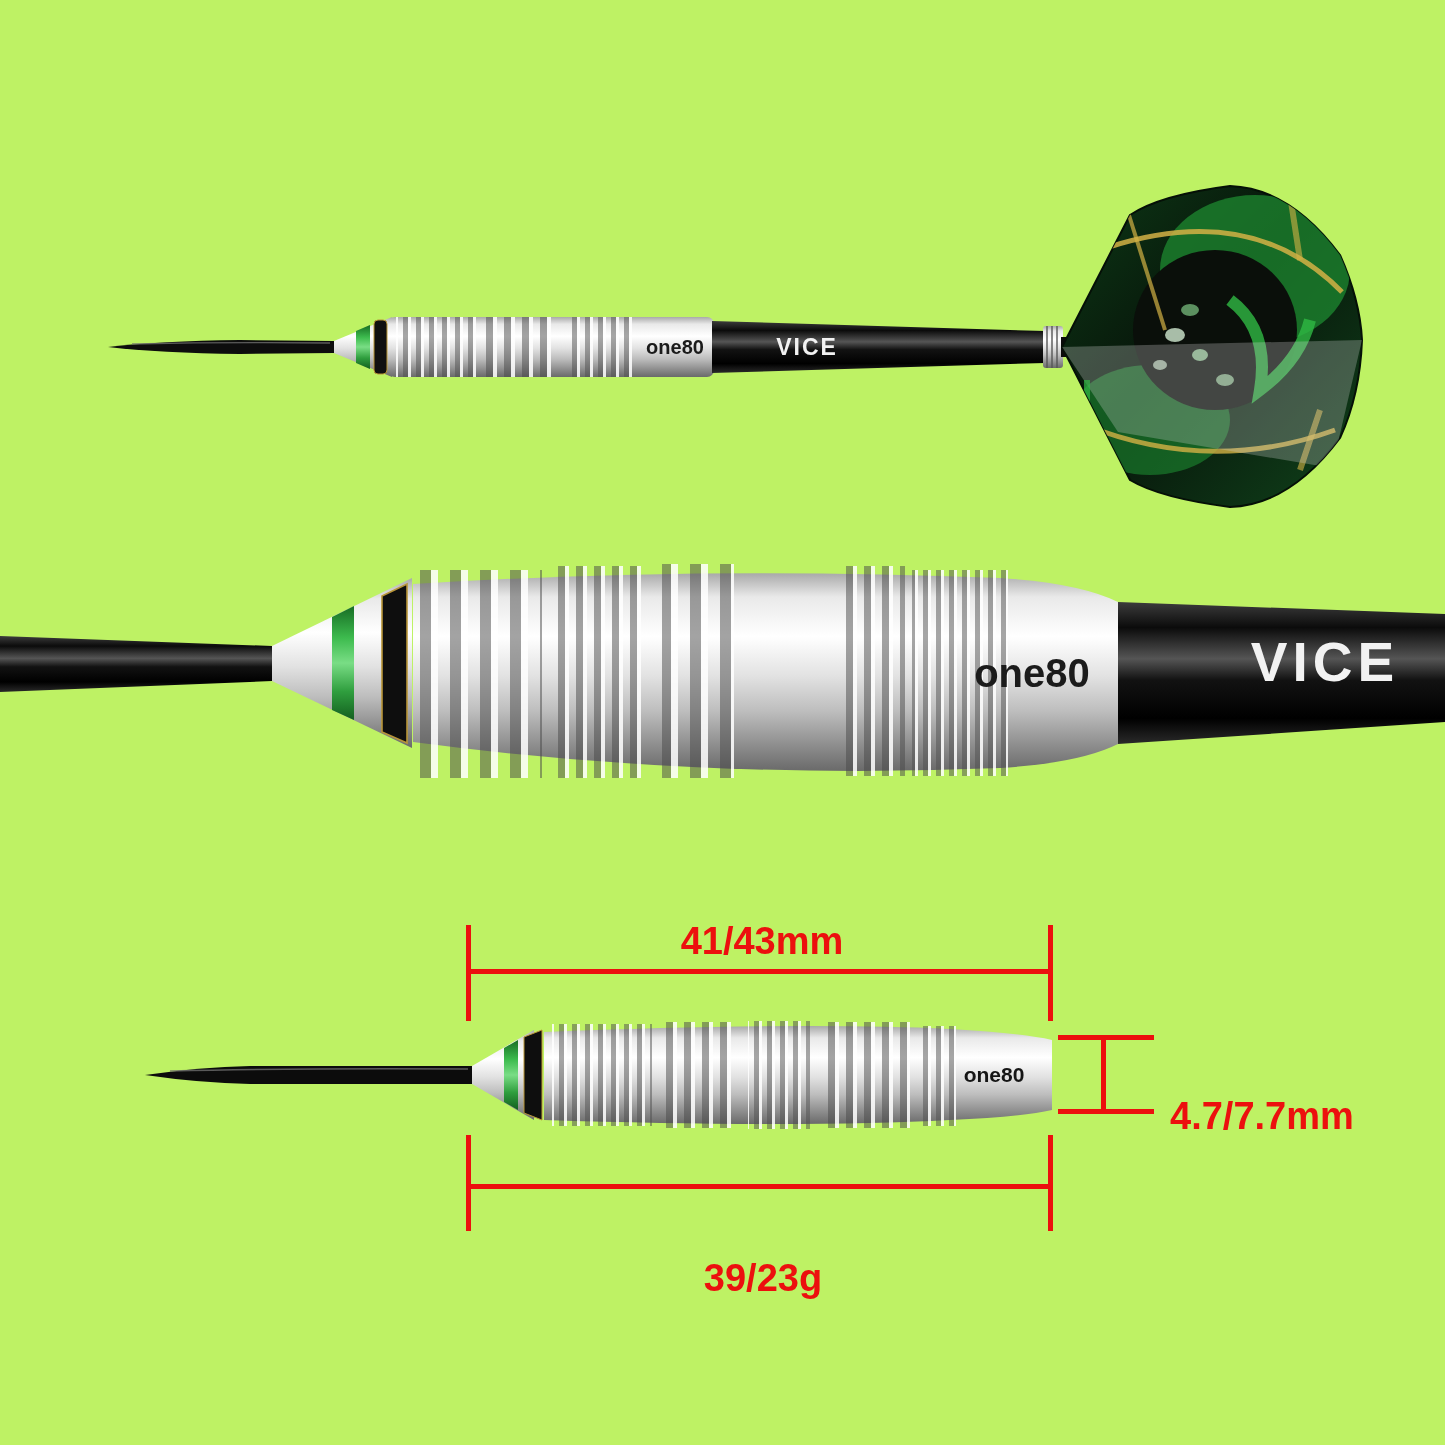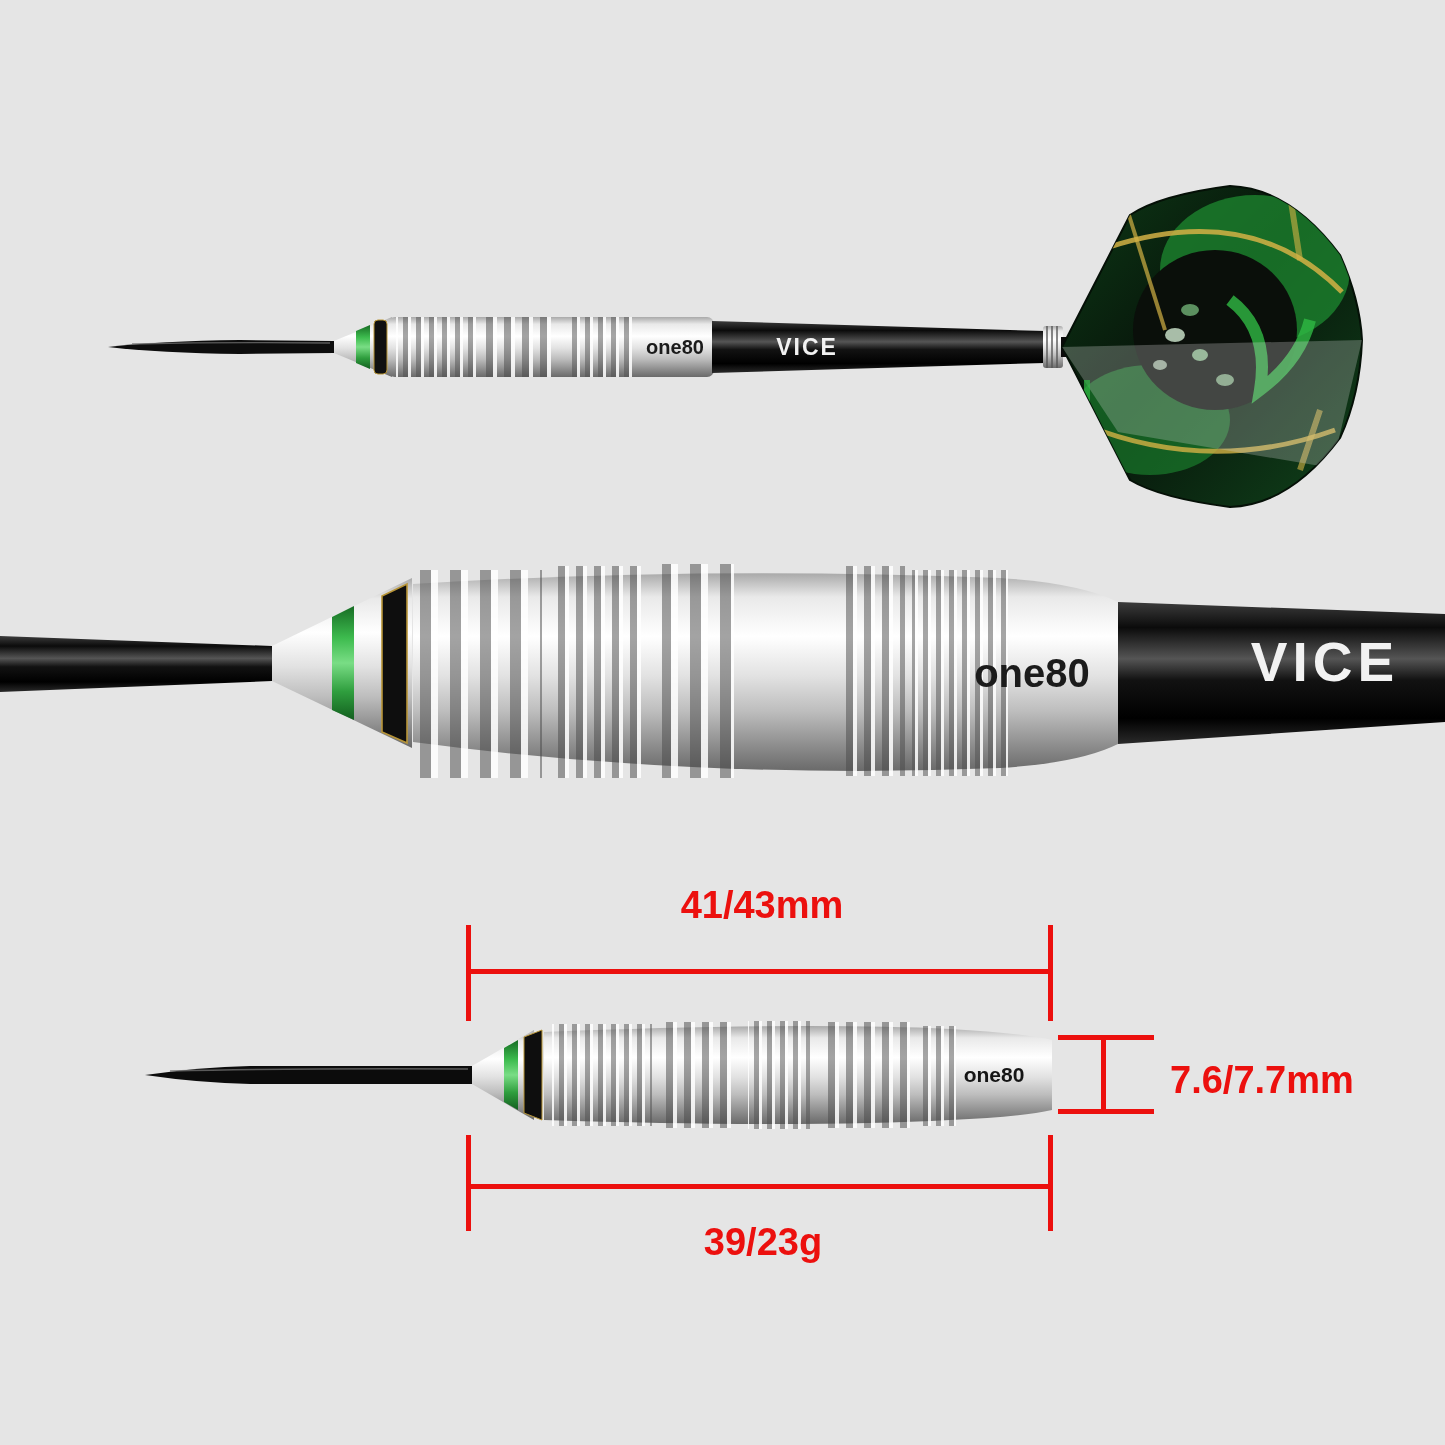--- a/index.html
+++ b/index.html
@@ -9,30 +9,30 @@
     overflow:hidden;
     font-family:"Liberation Sans",sans-serif;
   }
   #scene{position:absolute;left:0;top:0;}
   svg text{font-family:"Liberation Sans",sans-serif;}
   .vbar{position:absolute;width:5px;background:var(--red,#ec100e);}
   .hbar{position:absolute;height:5px;background:var(--red,#ec100e);}
   .lbl{
     position:absolute;color:var(--red,#ec100e);
     font:700 38px "Liberation Sans",sans-serif;
-    white-space:nowrap;letter-spacing:0px;
+    white-space:nowrap;letter-spacing:0px;margin-top:36px;
   }
   #lbl-length{left:762px;top:884px;transform:translateX(-50%);}
   #lbl-weight{left:763px;top:1221px;transform:translateX(-50%);}
   #lbl-diameter{left:1170px;top:1059px;}
 </style>
 </head>
 <body>
 
-<div id="stage" style="background: #e5e5e5;">
+<div id="stage" style="background: #bef264;">
 
   <svg id="scene" width="1445" height="1445" viewBox="0 0 1445 1445">
     <defs>
       <linearGradient id="steelV" x1="0" y1="0" x2="0" y2="1">
         <stop offset="0" stop-color="#a9a9a9"></stop>
         <stop offset="0.12" stop-color="#e9e9e9"></stop>
         <stop offset="0.32" stop-color="#ffffff"></stop>
         <stop offset="0.52" stop-color="#e2e2e2"></stop>
         <stop offset="0.7" stop-color="#bdbdbd"></stop>
         <stop offset="0.88" stop-color="#8b8b8b"></stop>
@@ -155,20 +155,20 @@
   </svg>
 
   <div class="vbar" style="left:466px;top:925px;height:96px;"></div>
   <div class="vbar" style="left:1048px;top:925px;height:96px;"></div>
   <div class="hbar" style="left:466px;top:969px;width:587px;"></div>
   <div class="lbl" id="lbl-length">41/43mm</div>
 
   <div class="hbar" style="left:1058px;top:1035px;width:96px;"></div>
   <div class="hbar" style="left:1058px;top:1109px;width:96px;"></div>
   <div class="vbar" style="left:1101px;top:1035px;height:79px;"></div>
-  <div class="lbl" id="lbl-diameter">7.6/7.7mm</div>
+  <div class="lbl" id="lbl-diameter">4.7/7.7mm</div>
 
   <div class="vbar" style="left:466px;top:1135px;height:96px;"></div>
   <div class="vbar" style="left:1048px;top:1135px;height:96px;"></div>
   <div class="hbar" style="left:466px;top:1184px;width:587px;"></div>
   <div class="lbl" id="lbl-weight">39/23g</div>
 
 </div>
 
 </body></html>

